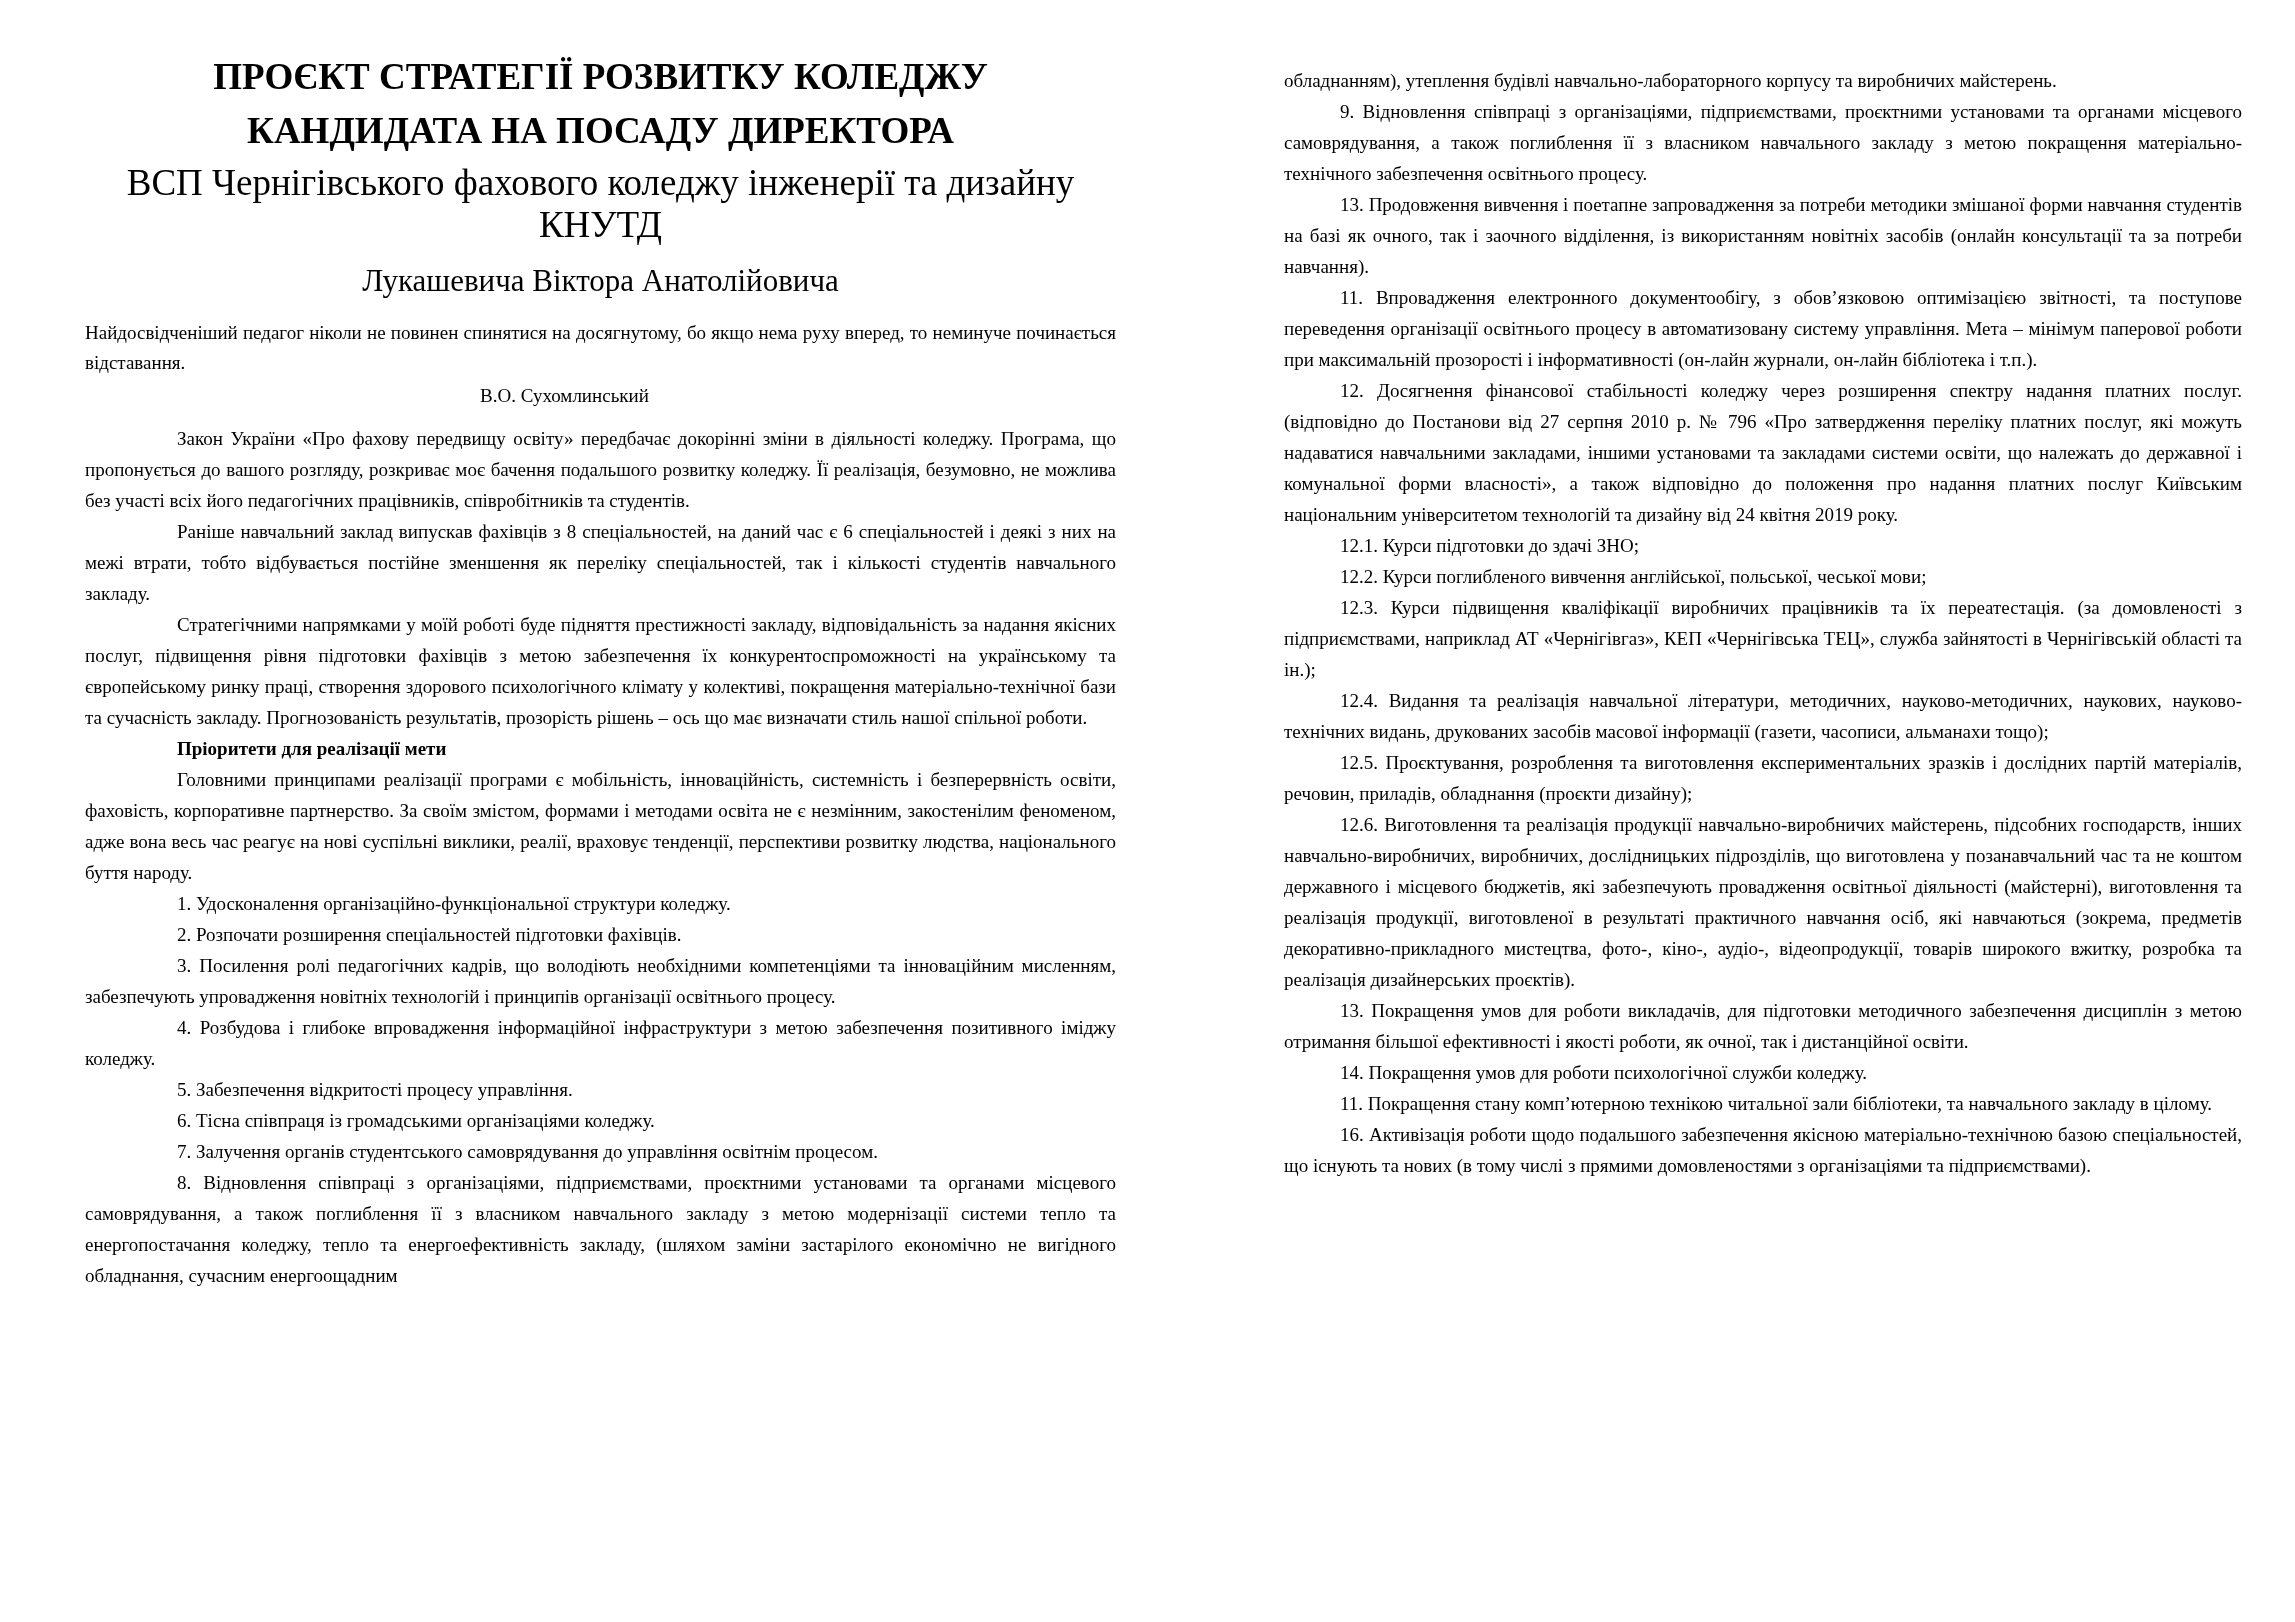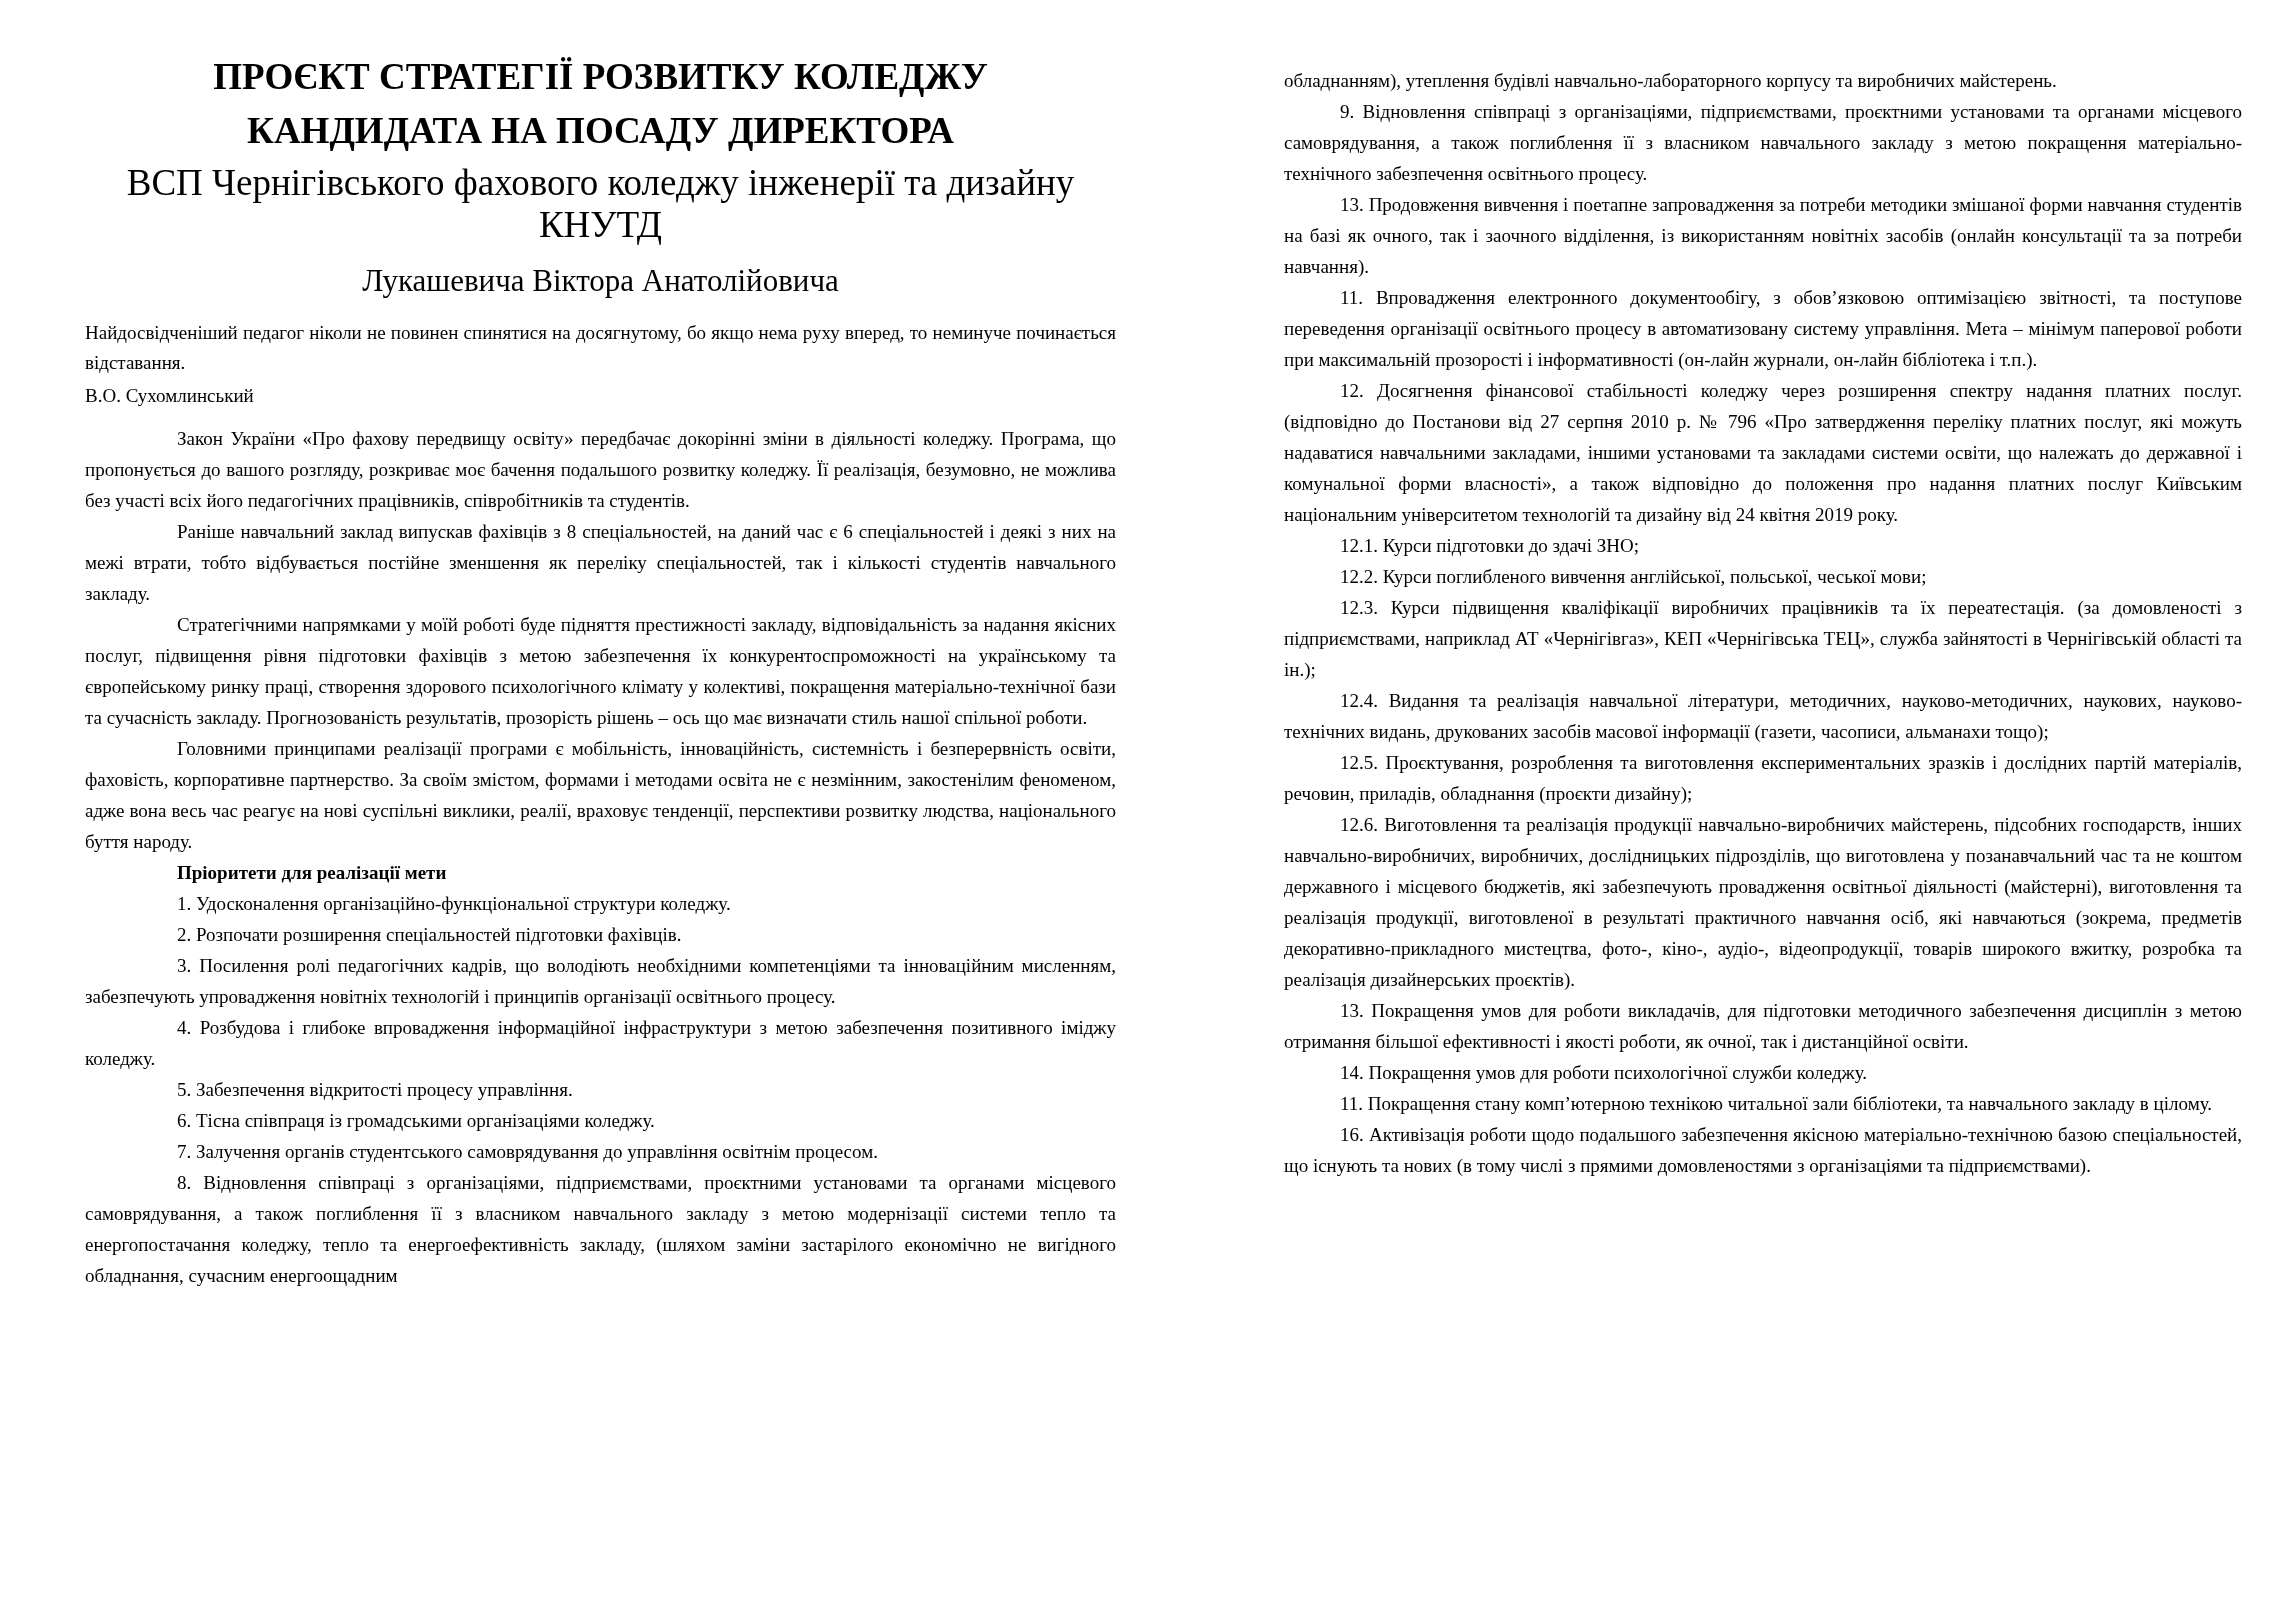--- a/index.html
+++ b/index.html
@@ -60,21 +60,21 @@
     text-align: center;
     line-height: 35px;
     margin-top: 17px;
     text-indent: 0;
   }
   .epigraph {
     margin-top: 19.6px;
     line-height: 30px;
   }
   .epigraph-author {
-    text-align: left;
+    text-align: center;
     padding-right: 72px;
     line-height: 30px;
     margin-top: 3.9px;
   }
   .first-body { margin-top: 11.8px; }
   .heading-bold {
     font-weight: bold;
   }
 </style>
 </head>
@@ -84,23 +84,23 @@
   <p class="title">ПРОЄКТ СТРАТЕГІЇ РОЗВИТКУ КОЛЕДЖУ</p>
   <p class="title">КАНДИДАТА НА ПОСАДУ ДИРЕКТОРА</p>
   <p class="subtitle">ВСП Чернігівського фахового коледжу інженерії та дизайну КНУТД</p>
   <p class="author">Лукашевича Віктора Анатолійовича</p>
   <p class="epigraph">Найдосвідченіший педагог ніколи не повинен спинятися на досягнутому, бо якщо нема руху вперед, то неминуче починається відставання.</p>
   <p class="epigraph-author">В.О. Сухомлинський</p>
 
   <p class="body first-body">Закон України «Про фахову передвищу освіту» передбачає докорінні зміни в діяльності коледжу. Програма, що пропонується до вашого розгляду, розкриває моє бачення подальшого розвитку коледжу. Її реалізація, безумовно, не можлива без участі всіх його педагогічних працівників, співробітників та студентів.</p>
   <p class="body">Раніше навчальний заклад випускав фахівців з 8 спеціальностей, на даний час є 6 спеціальностей і деякі з них на межі втрати, тобто відбувається постійне зменшення як переліку спеціальностей, так і кількості студентів навчального закладу.</p>
   <p class="body">Стратегічними напрямками у моїй роботі буде підняття престижності закладу, відповідальність за надання якісних послуг, підвищення рівня підготовки фахівців з метою забезпечення їх конкурентоспроможності на українському та європейському ринку праці, створення здорового психологічного клімату у колективі, покращення матеріально-технічної бази та сучасність закладу. Прогнозованість результатів, прозорість рішень – ось що має визначати стиль нашої спільної роботи.</p>
+  <p class="body heading-bold">Пріоритети для реалізації мети</p>
+
   <p class="body">Головними принципами реалізації програми є мобільність, інноваційність, системність і безперервність освіти, фаховість, корпоративне партнерство. За своїм змістом, формами і методами освіта не є незмінним, закостенілим феноменом, адже вона весь час реагує на нові суспільні виклики, реалії, враховує тенденції, перспективи розвитку людства, національного буття народу.</p>
-
-  <p class="body heading-bold">Пріоритети для реалізації мети</p>
 
   <p class="body">1. Удосконалення організаційно-функціональної структури коледжу.</p>
   <p class="body">2. Розпочати розширення спеціальностей підготовки фахівців.</p>
   <p class="body">3. Посилення ролі педагогічних кадрів, що володіють необхідними компетенціями та інноваційним мисленням, забезпечують упровадження новітніх технологій і принципів організації освітнього процесу.</p>
   <p class="body">4. Розбудова і глибоке впровадження інформаційної інфраструктури з метою забезпечення позитивного іміджу коледжу.</p>
   <p class="body">5. Забезпечення відкритості процесу управління.</p>
   <p class="body">6. Тісна співпраця із громадськими організаціями коледжу.</p>
   <p class="body">7. Залучення органів студентського самоврядування до управління освітнім процесом.</p>
   <p class="body">8. Відновлення співпраці з організаціями, підприємствами, проєктними установами та органами місцевого самоврядування, а також поглиблення її з власником навчального закладу з метою модернізації системи тепло та енергопостачання коледжу, тепло та енергоефективність закладу, (шляхом заміни застарілого економічно не вигідного обладнання, сучасним енергоощадним</p>
 </section>

